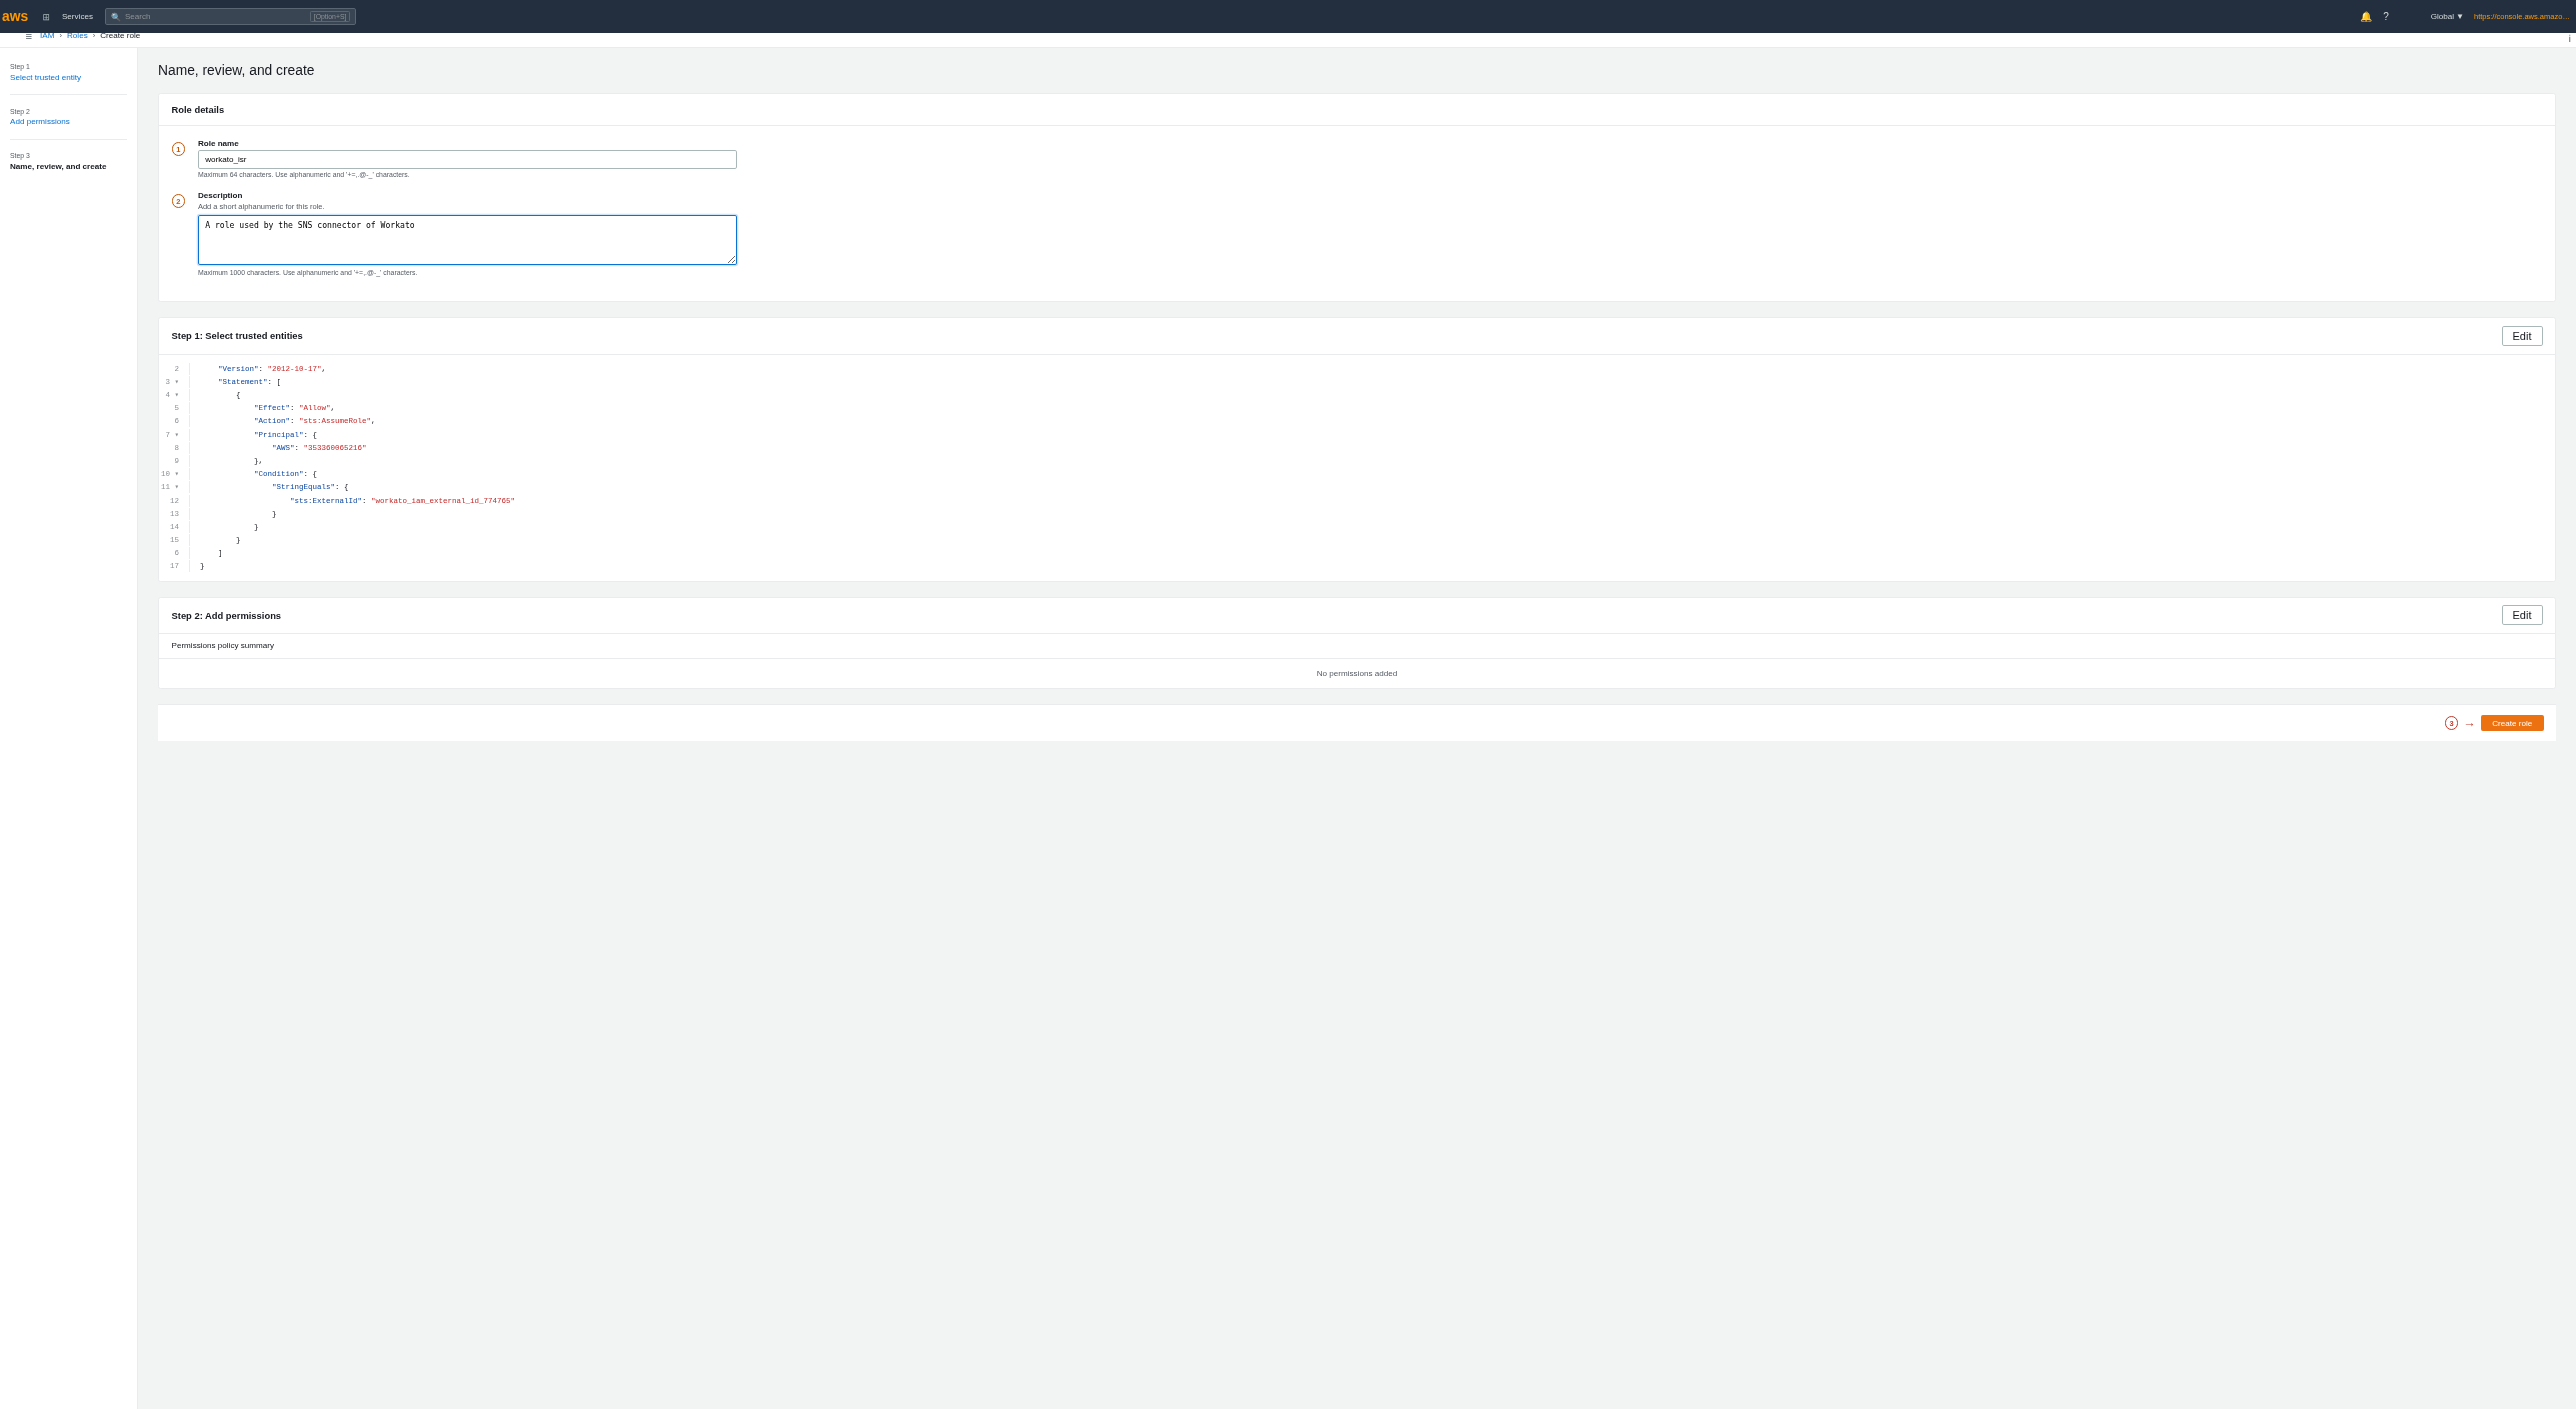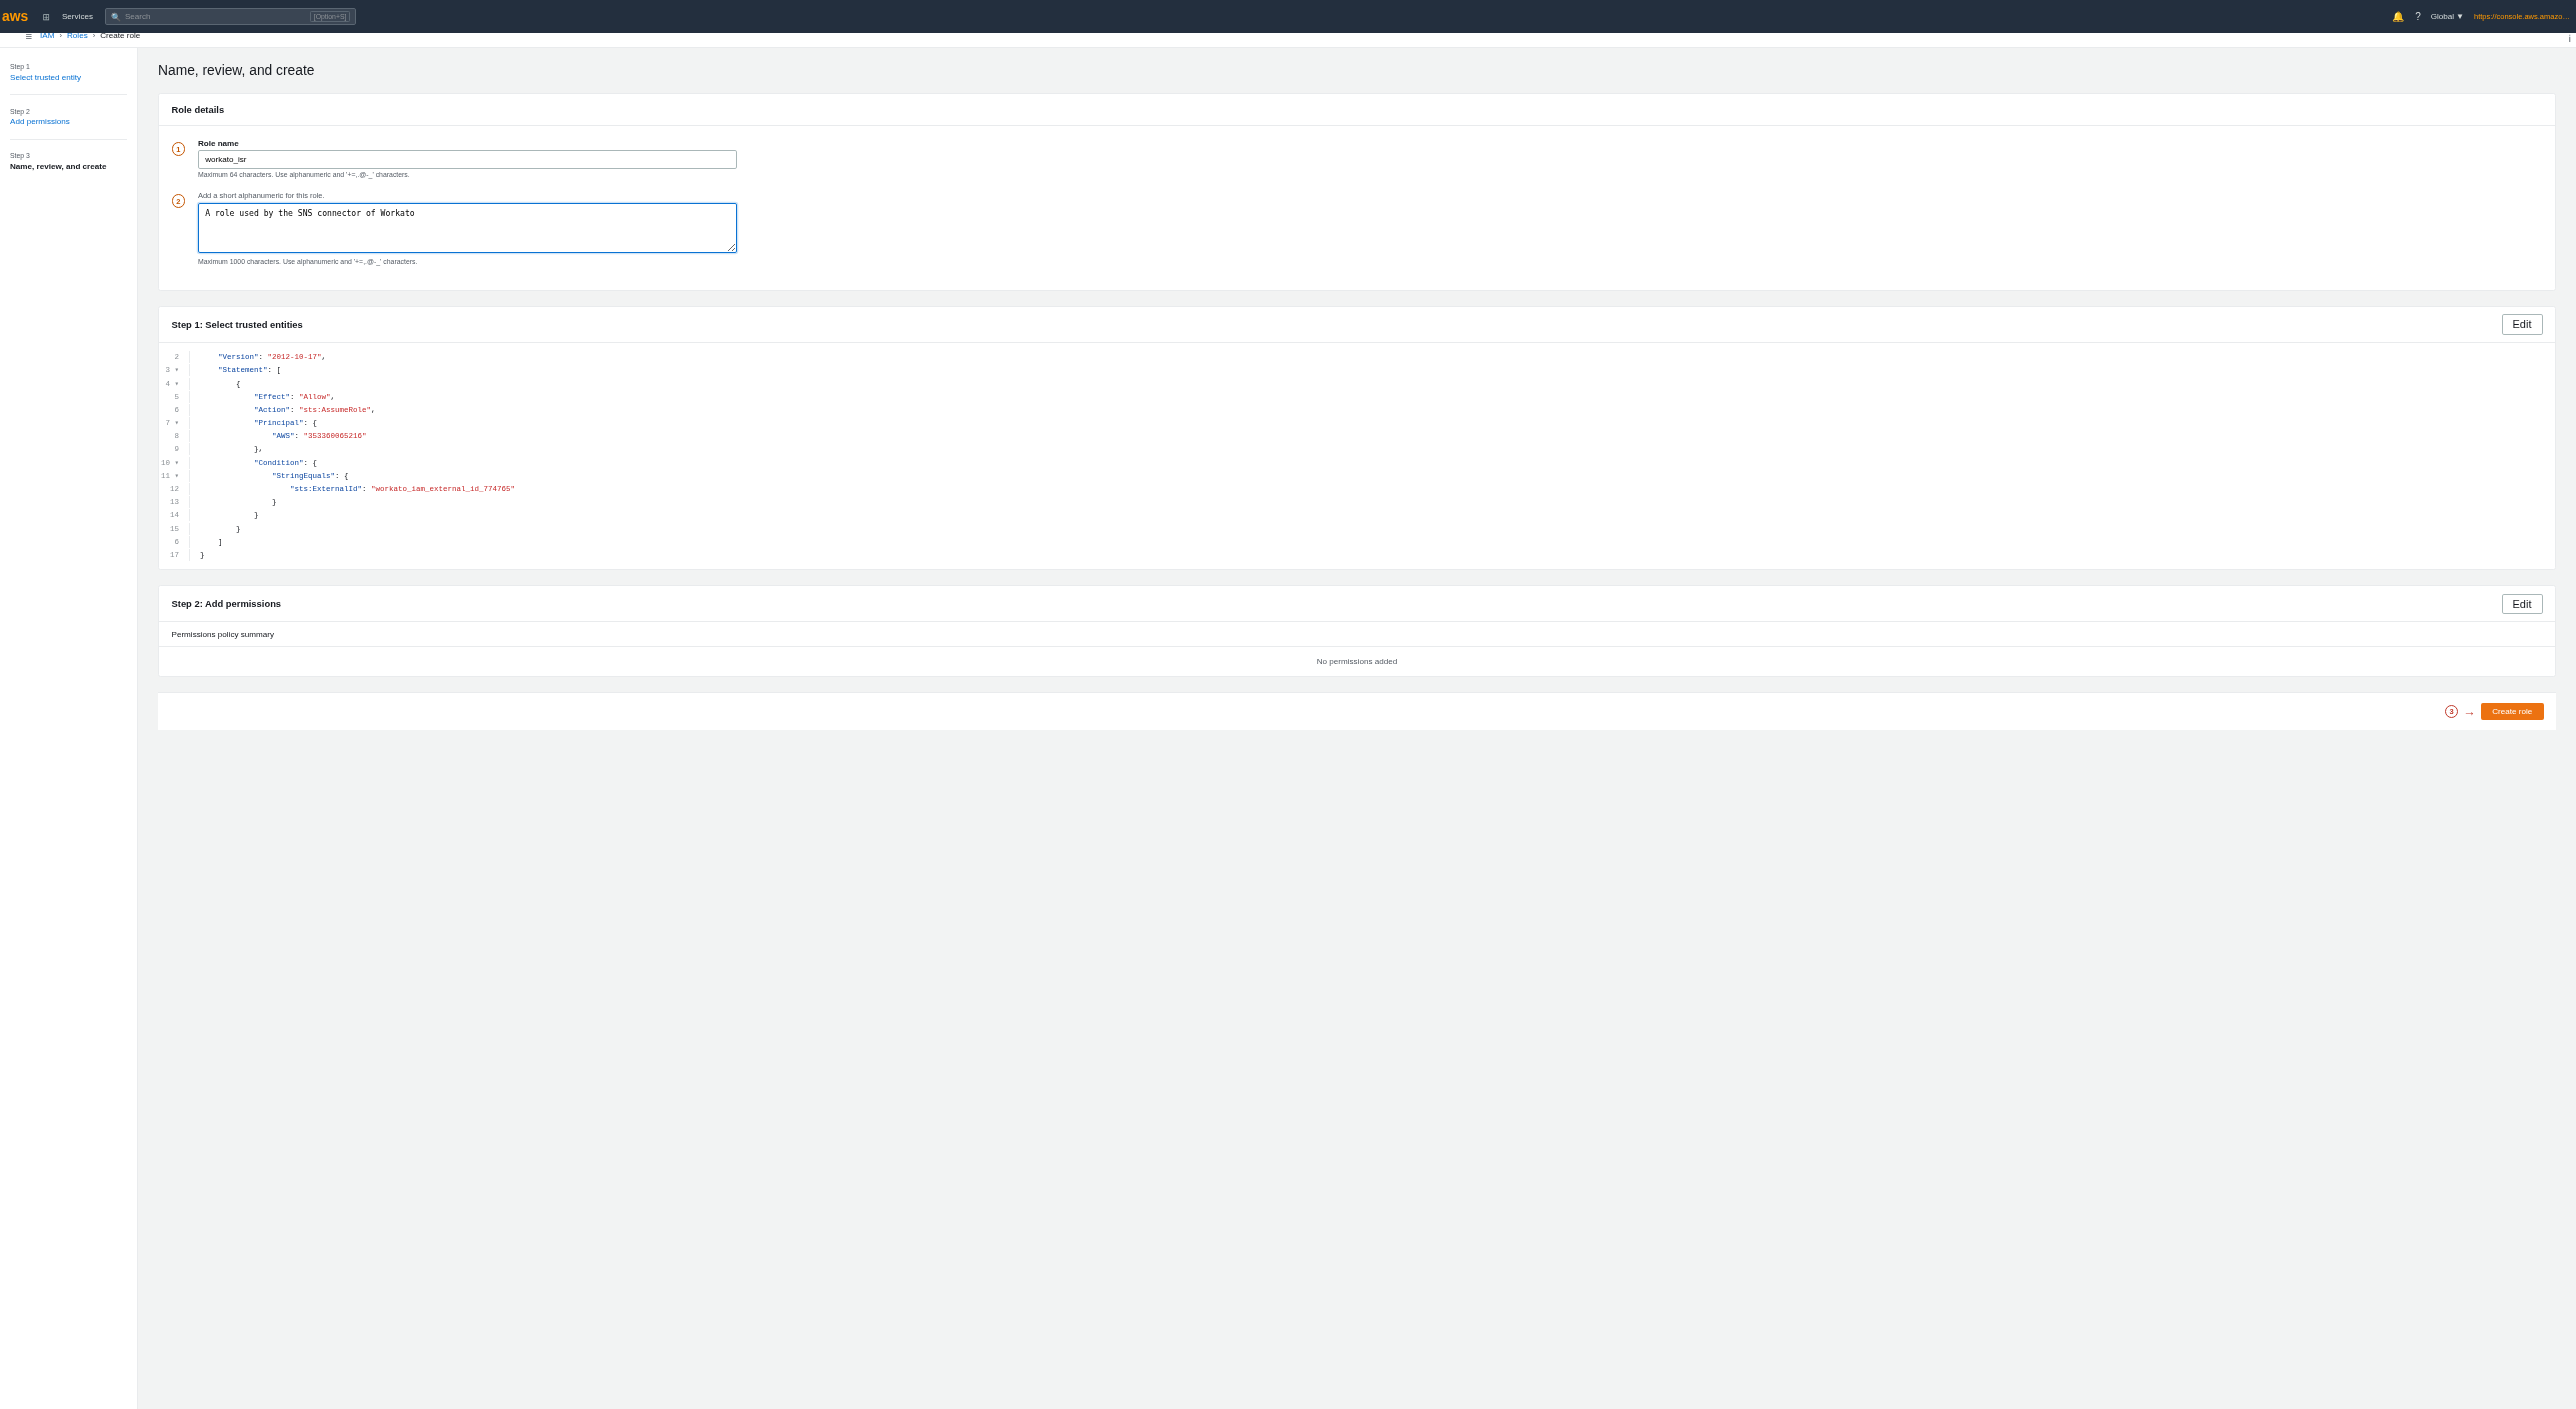--- a/index.html
+++ b/index.html
@@ -77,20 +77,21 @@
       align-items: center;
       gap: 10px;
     }
     .nav-icon { color: #d5dbdb; font-size: 10px; cursor: pointer; }
     .nav-global {
       color: #d5dbdb;
       font-size: 8.1px;
       cursor: pointer;
       display: flex;
       gap: 1.9px;
+      margin-left: 32px;
     }
     .nav-account {
       color: #ff9900;
       font-size: 7.5px;
       max-width: 100px;
       overflow: hidden;
       text-overflow: ellipsis;
       white-space: nowrap;
     }
 
@@ -495,20 +496,21 @@
               <input class="field-input" type="text" value="workato_isr" style="">
               <div class="field-note">Maximum 64 characters. Use alphanumeric and '+=,.@-_' characters.</div>
             </div>
           </div>
         </div>
 
         <div class="form-field">
           <div class="field-row">
             <span class="step-number">2</span>
             <div class="field-content">
+              <div class="field-label">Description</div>
               <div class="field-hint">Add a short alphanumeric for this role.</div>
               <textarea class="field-textarea" style="">A role used by the SNS connector of Workato</textarea>
               <div class="field-note">Maximum 1000 characters. Use alphanumeric and '+=,.@-_' characters.</div>
             </div>
           </div>
         </div>
 
       </div>
     </div>
 

